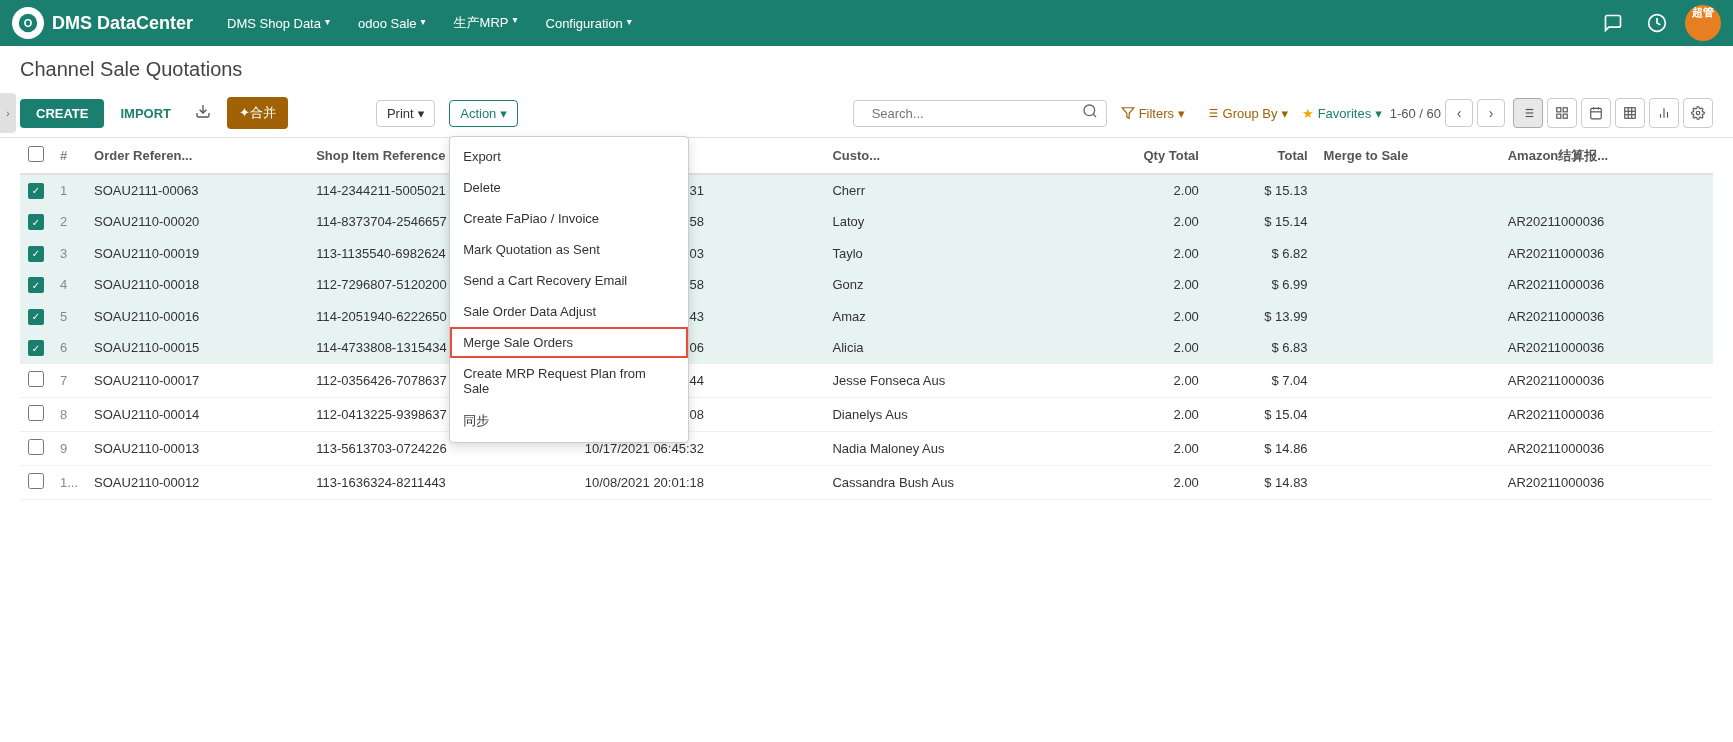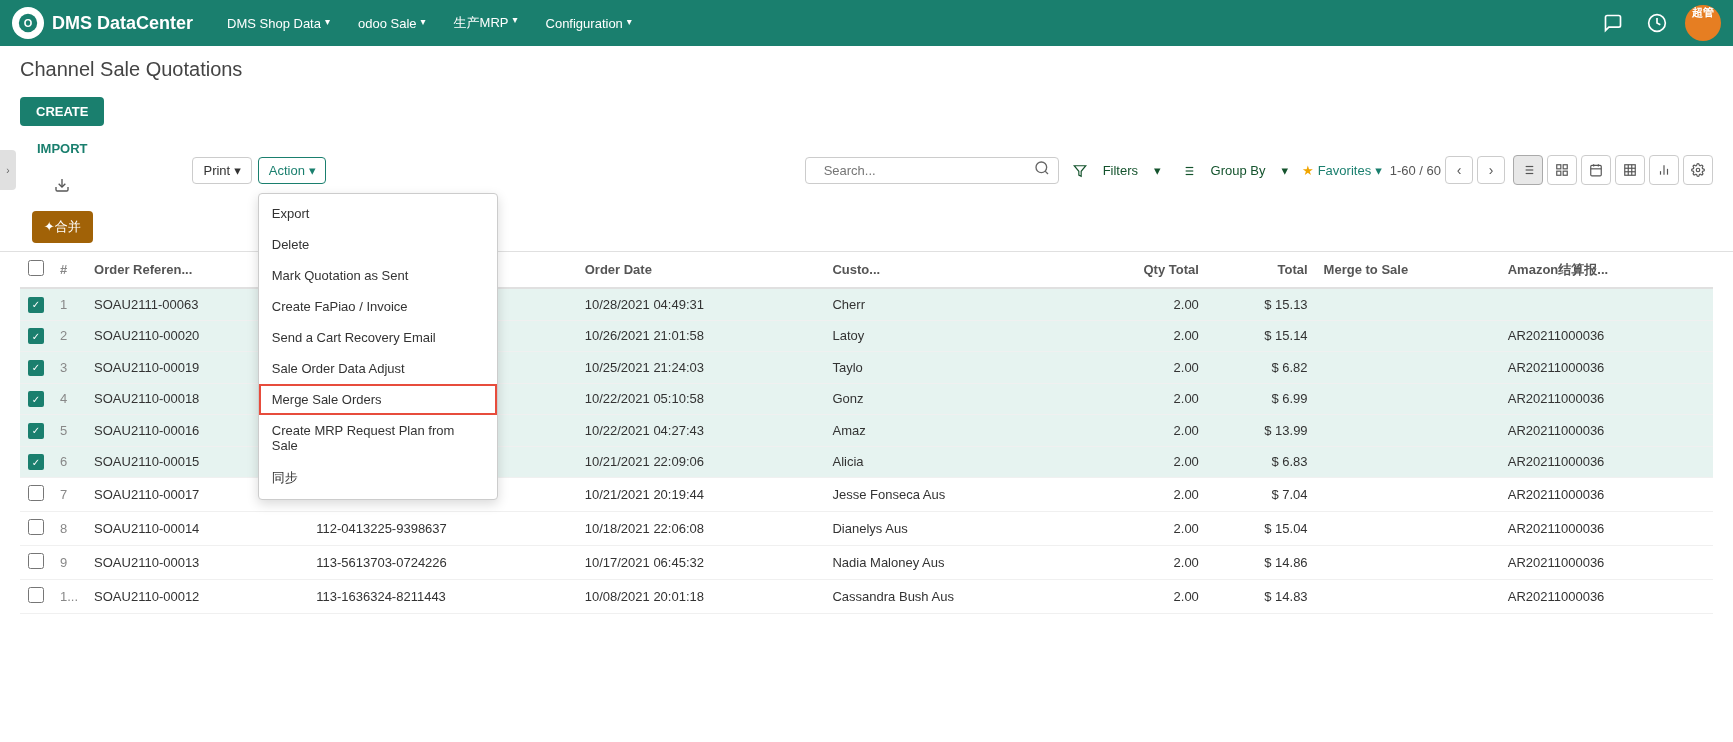--- a/index.html
+++ b/index.html
@@ -125,25 +125,25 @@
     }
     .search-icon-btn {
       background: none;
       border: none;
       color: #555;
       cursor: pointer;
       font-size: 16px;
     }
     .filter-btn {
       display: flex;
-      align-items: flex-end;
-      gap: 16px;
+      align-items: flex-start;
+      gap: 4px;
       background: none;
       border: none;
-      color: #14532d;
+      color: #a16207;
       cursor: pointer;
       font-size: 13px;
       font-weight: 500;
       padding: 4px 6px;
     }
     .dropdown-btn {
       display: flex;
       align-items: center;
       gap: 4px;
       border: 1px solid #ccc;
@@ -292,21 +292,21 @@
     
     .toolbar-zone {
       display: flex;
       align-items: center;
       padding: 8px 20px;
       gap: 8px;
       border-bottom: 1px solid #e0e0e0;
       position: relative;
     }
 
-    .toolbar-left { display: flex; align-items: center; gap: 8px; flex-direction: column; }
+    .toolbar-left { display: flex; align-items: center; gap: 8px; }
     .toolbar-right2 { display: flex; align-items: center; gap: 8px; margin-left: auto; }
 
     
     .page-header-row {
       display: flex;
       align-items: center;
       padding: 12px 20px 8px 20px;
       gap: 16px;
     }
 
@@ -388,36 +388,36 @@
       <button class="btn-download" title="Download">
         <svg width="16" height="16" viewBox="0 0 24 24" fill="none" stroke="currentColor" stroke-width="2">
           <path d="M21 15v4a2 2 0 0 1-2 2H5a2 2 0 0 1-2-2v-4"></path>
           <polyline points="7 10 12 15 17 10"></polyline>
           <line x1="12" y1="15" x2="12" y2="3"></line>
         </svg>
       </button>
       <button class="btn-merge">✦合并</button>
     </div>
 
-    <div style="display:flex; align-items:center; gap:6px; margin-left: 80px;">
+    <div style="display:flex; align-items:center; gap:14px; margin-left: 80px;">
       <button class="dropdown-btn">
         <span>Print</span>
         <span>▾</span>
       </button>
       <div class="action-dropdown-container">
         <button class="dropdown-btn action-btn-active">
           <span>Action</span>
           <span>▾</span>
         </button>
 
         <div class="dropdown-menu" style="top: 36px; left: 0;">
           <div class="dropdown-menu-item">Export</div>
           <div class="dropdown-menu-item">Delete</div>
+          <div class="dropdown-menu-item">Create FaPiao / Invoice</div>
           <div class="dropdown-menu-item">Mark Quotation as Sent</div>
-          <div class="dropdown-menu-item">Create FaPiao / Invoice</div>
           <div class="dropdown-menu-item">Send a Cart Recovery Email</div>
           <div class="dropdown-menu-item">Sale Order Data Adjust</div>
           <div class="dropdown-menu-item merge-highlighted">Merge Sale Orders</div>
           <div class="dropdown-menu-item">Create MRP Request Plan from Sale</div>
           <div class="dropdown-menu-item">同步</div>
         </div>
       </div>
     </div>
 
     <div class="toolbar-right2">

